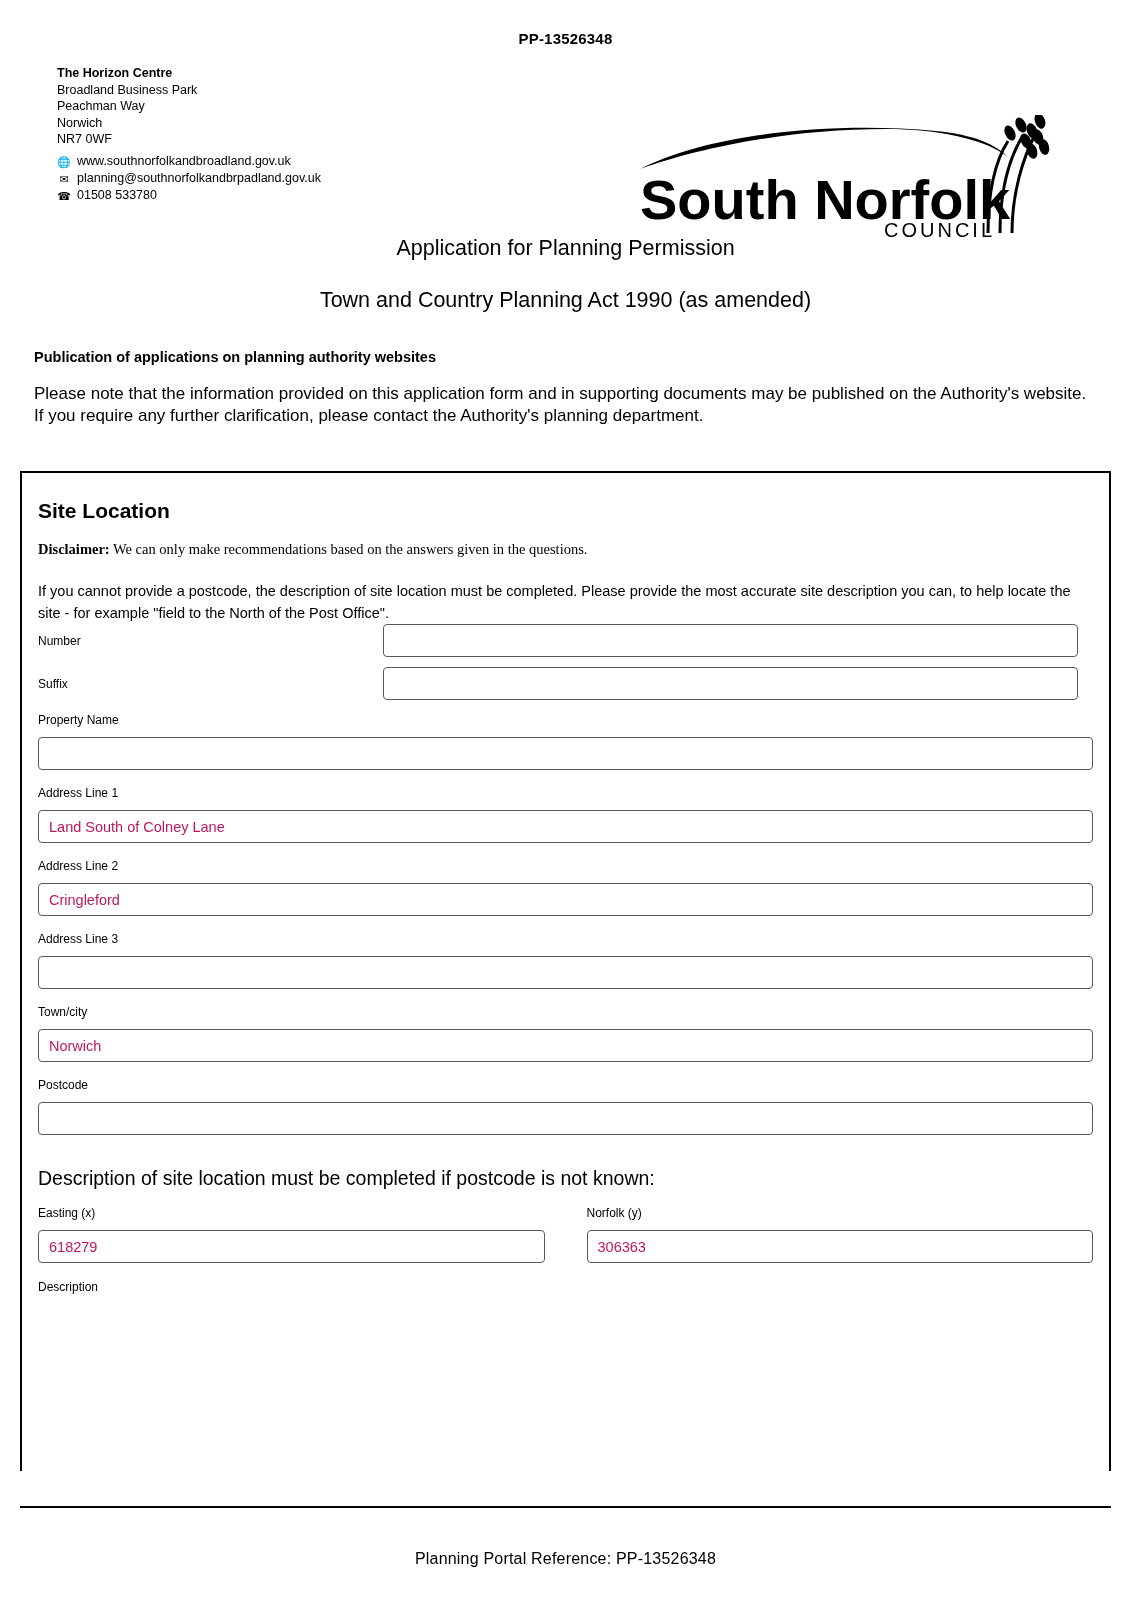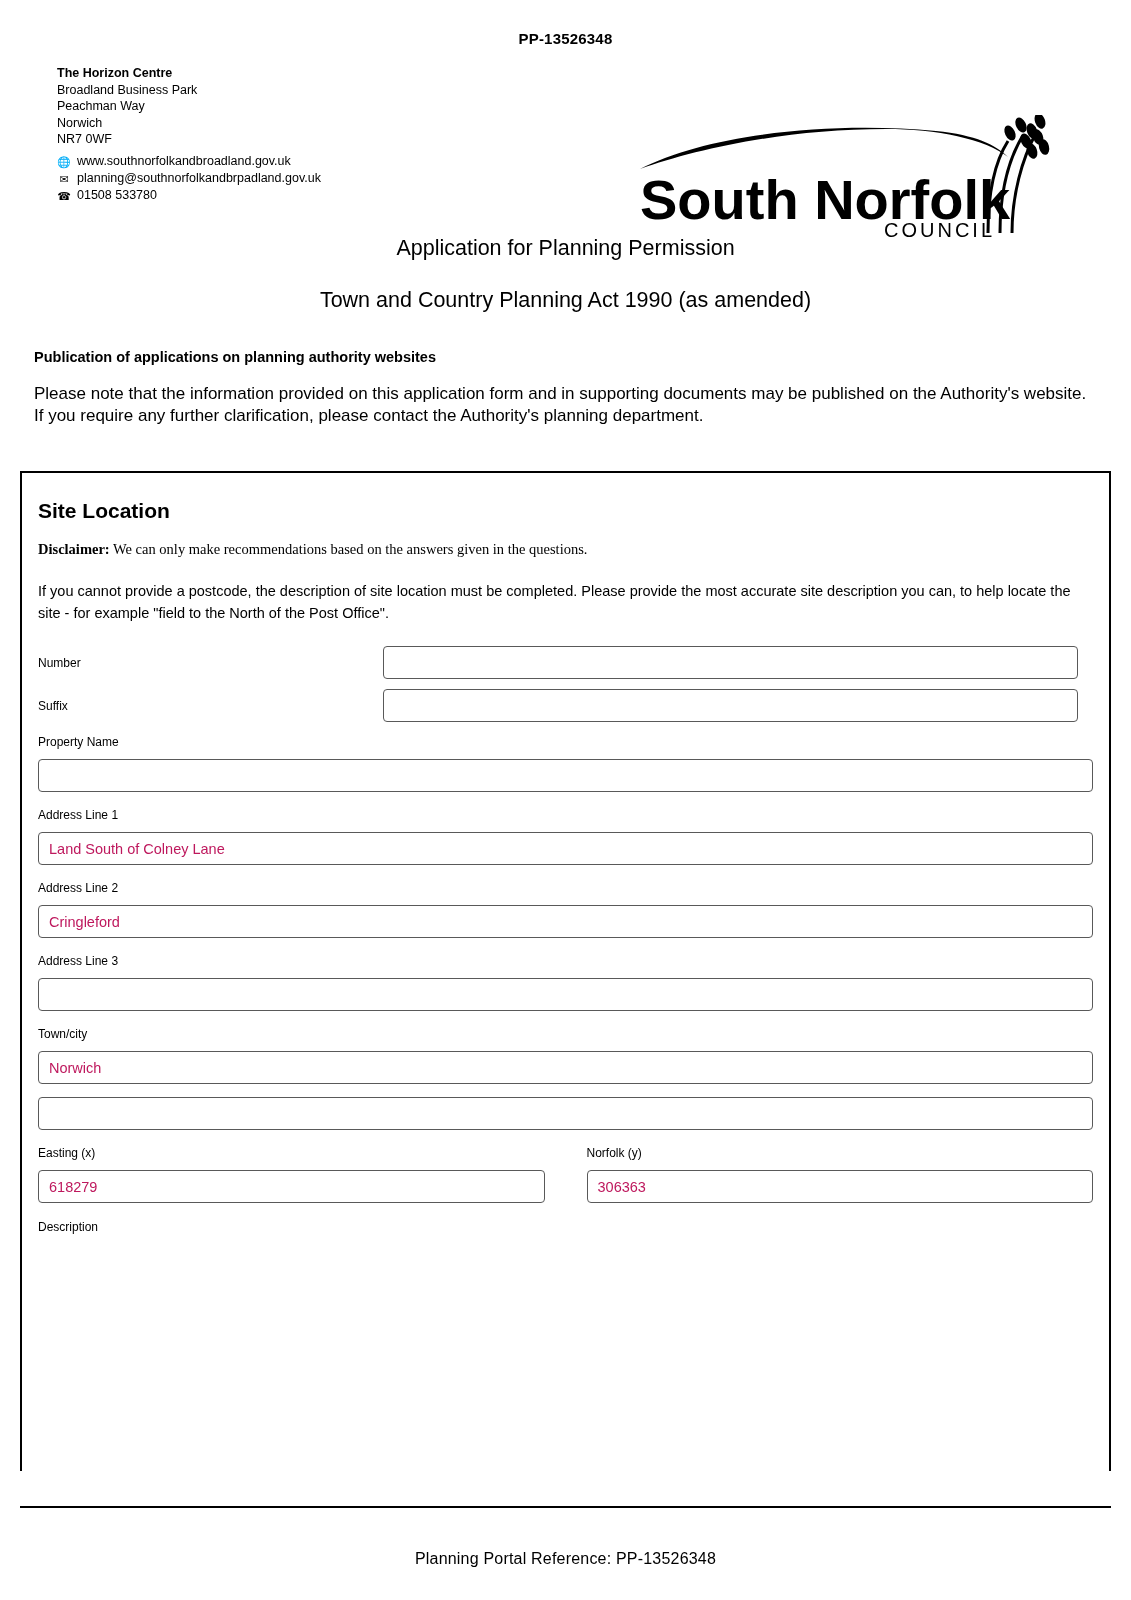--- a/index.html
+++ b/index.html
@@ -113,21 +113,20 @@
   .disclaimer {
     font-size: 14.5px;
     line-height: 21px;
     margin-bottom: 20px;
     font-family: Liberation Serif, serif;
   }
   .disclaimer b { font-weight: bold; }
   .para {
     font-size: 14.5px;
     line-height: 22px;
-    margin-bottom: 22px;
   }
   .field-label {
     font-size: 12px;
     line-height: 20px;
     margin-bottom: 7px;
   }
   .inline-field {
     display: flex;
     align-items: center;
     margin-bottom: 10px;
@@ -288,23 +287,25 @@
       <div class="field-label">Address Line 3</div>
       <input class="txt" type="text" value="" style="">
     </div>
 
     <div class="stacked-field">
       <div class="field-label">Town/city</div>
       <input class="txt" type="text" value="Norwich" style="">
     </div>
 
     <div class="stacked-field">
-      <input class="txt" type="text" value="" style="">
-    </div>
-
+      <div class="field-label">Postcode</div>
+      <input class="txt" type="text" value="" style="">
+    </div>
+
+    <div class="sub-head">Description of site location must be completed if postcode is not known:</div>
 
     <div class="two-col">
       <div>
         <div class="field-label">Easting (x)</div>
         <input class="txt" type="text" value="618279" style="">
       </div>
       <div>
         <div class="field-label">Norfolk (y)</div>
         <input class="txt" type="text" value="306363" style="">
       </div>

